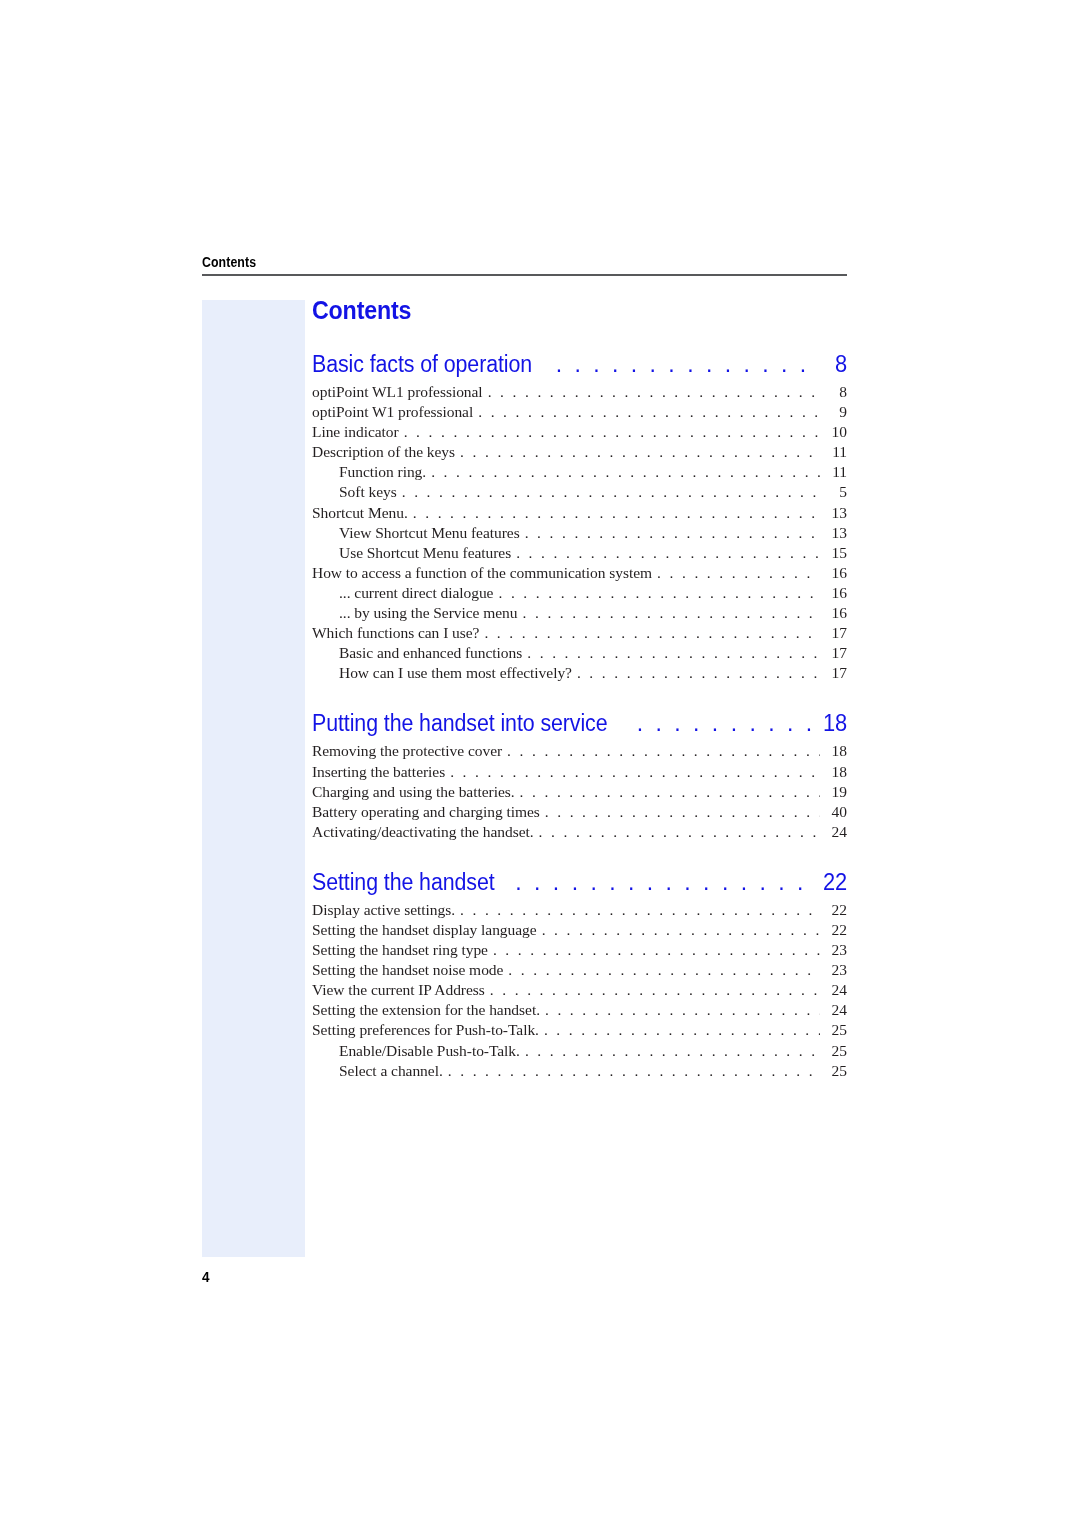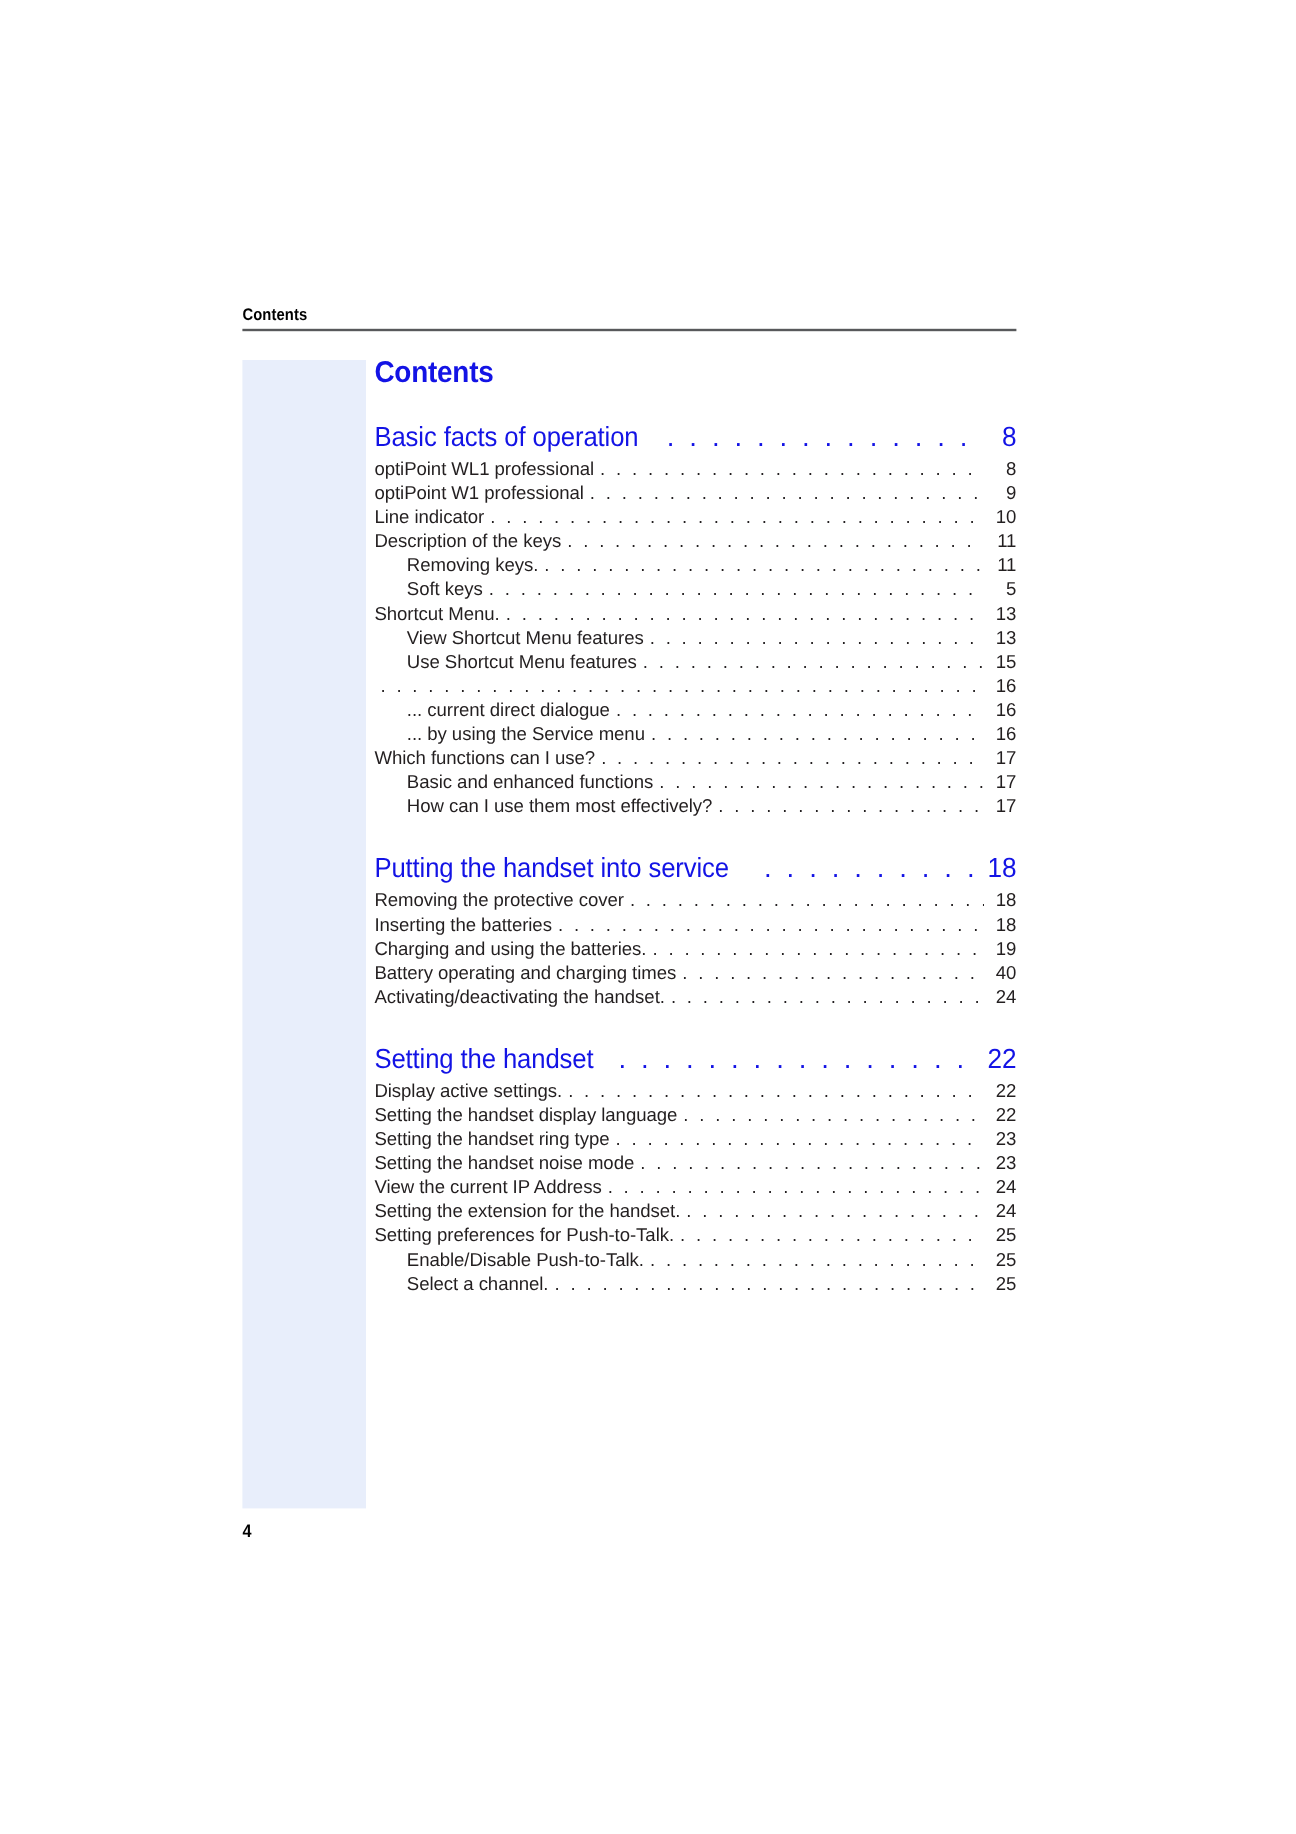--- a/index.html
+++ b/index.html
@@ -122,21 +122,21 @@
     min-width: 26px;
     text-align: right;
     transform: scaleX(0.95);
     transform-origin: right center;
   }
 
   
   .entry {
     display: flex;
     align-items: baseline;
-    font-family: Liberation Sans, sans-serif;
+    font-family: Liberation Serif, serif;
     font-size: 15.5px;
     color: #231f20;
     line-height: 20.1px;
     letter-spacing: -0.05px;
     justify-content: flex-end;
   }
   .entry .e-label {
     white-space: nowrap;
   }
   .entry .leader {
@@ -195,21 +195,21 @@
             <span class="e-label">Line indicator</span>
             <span class="leader">. . . . . . . . . . . . . . . . . . . . . . . . . . . . . . . . . . . . . . . . . . . . . . . . . . . . . . . . . . . . . . . . . . . . . . . . . . . . . . . . . . . . . . . . . . . . . . . . . . . . . . . . . . . . . . </span>
             <span class="e-page">10</span>
           </div>
           <div class="entry">
             <span class="e-label">Description of the keys</span>
             <span class="leader">. . . . . . . . . . . . . . . . . . . . . . . . . . . . . . . . . . . . . . . . . . . . . . . . . . . . . . . . . . . . . . . . . . . . . . . . . . . . . . . . . . . . . . . . . . . . . . . . . . . . . . . . . . . . . . </span>
             <span class="e-page">11</span>
           </div>
           <div class="entry lvl2">
-            <span class="e-label">Removing keys.</span>
+            <span class="e-label">Function ring.</span>
             <span class="leader">. . . . . . . . . . . . . . . . . . . . . . . . . . . . . . . . . . . . . . . . . . . . . . . . . . . . . . . . . . . . . . . . . . . . . . . . . . . . . . . . . . . . . . . . . . . . . . . . . . . . . . . . . . . . . . </span>
             <span class="e-page">11</span>
           </div>
           <div class="entry lvl2">
             <span class="e-label">Soft keys</span>
             <span class="leader">. . . . . . . . . . . . . . . . . . . . . . . . . . . . . . . . . . . . . . . . . . . . . . . . . . . . . . . . . . . . . . . . . . . . . . . . . . . . . . . . . . . . . . . . . . . . . . . . . . . . . . . . . . . . . . </span>
             <span class="e-page">5</span>
           </div>
           <div class="entry">
             <span class="e-label">Shortcut Menu.</span>
@@ -220,20 +220,21 @@
             <span class="e-label">View Shortcut Menu features</span>
             <span class="leader">. . . . . . . . . . . . . . . . . . . . . . . . . . . . . . . . . . . . . . . . . . . . . . . . . . . . . . . . . . . . . . . . . . . . . . . . . . . . . . . . . . . . . . . . . . . . . . . . . . . . . . . . . . . . . . </span>
             <span class="e-page">13</span>
           </div>
           <div class="entry lvl2">
             <span class="e-label">Use Shortcut Menu features</span>
             <span class="leader">. . . . . . . . . . . . . . . . . . . . . . . . . . . . . . . . . . . . . . . . . . . . . . . . . . . . . . . . . . . . . . . . . . . . . . . . . . . . . . . . . . . . . . . . . . . . . . . . . . . . . . . . . . . . . . </span>
             <span class="e-page">15</span>
           </div>
           <div class="entry">
+            <span class="e-label">How to access a function of the communication system</span>
             <span class="leader">. . . . . . . . . . . . . . . . . . . . . . . . . . . . . . . . . . . . . . . . . . . . . . . . . . . . . . . . . . . . . . . . . . . . . . . . . . . . . . . . . . . . . . . . . . . . . . . . . . . . . . . . . . . . . . </span>
             <span class="e-page">16</span>
           </div>
           <div class="entry lvl2">
             <span class="e-label">... current direct dialogue</span>
             <span class="leader">. . . . . . . . . . . . . . . . . . . . . . . . . . . . . . . . . . . . . . . . . . . . . . . . . . . . . . . . . . . . . . . . . . . . . . . . . . . . . . . . . . . . . . . . . . . . . . . . . . . . . . . . . . . . . . </span>
             <span class="e-page">16</span>
           </div>
           <div class="entry lvl2">
             <span class="e-label">... by using the Service menu</span>

